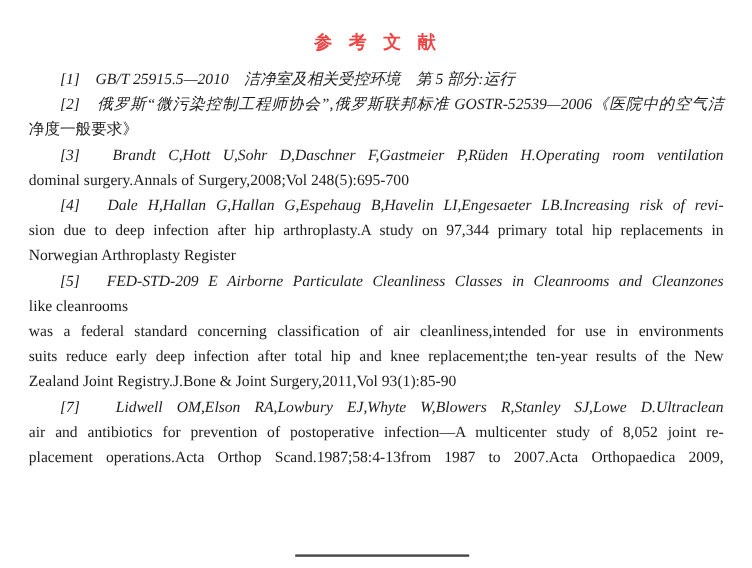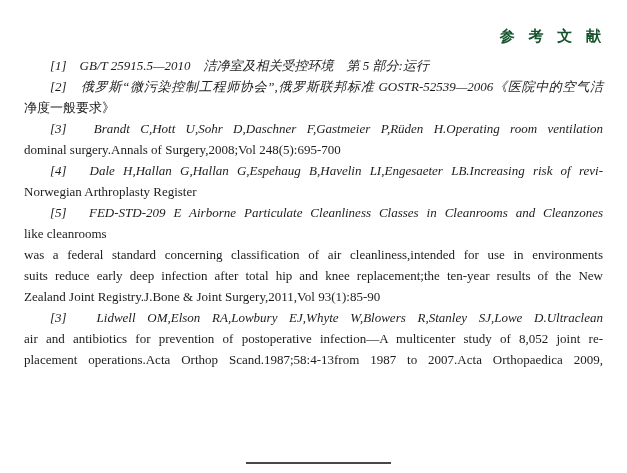--- a/index.html
+++ b/index.html
@@ -13,28 +13,28 @@
     height: 473px;
     background: #ffffff;
     overflow: hidden;
     font-family: "Liberation Serif", "DejaVu Serif", serif;
     color: #1c1c1c;
   }
   .content {
     padding: 26px 24px 0 24px;
   }
   .title {
-    text-align: right;
+    text-align: center;
     font-weight: bold;
     font-size: 15px;
     line-height: 21px;
     letter-spacing: 2px;
     word-spacing: 6px;
     margin-bottom: 8px;
-    color: #14532d;
+    color: #ef4444;
   }
   .ref { margin: 0; }
   .ln {
     font-size: 13px;
     line-height: 21px;
     white-space: pre-wrap;
     text-align: justify;
     text-align-last: left;
   }
   .ln.just {
@@ -70,36 +70,37 @@
       <div class="ln">净度一般要求》</div>
     </div>
 
     <div class="ref">
       <div class="ln first just">[3]　Brandt C,Hott U,Sohr D,Daschner F,Gastmeier P,Rüden H.Operating room ventilation</div>
       <div class="ln">dominal surgery.Annals of Surgery,2008;Vol 248(5):695-700</div>
     </div>
 
     <div class="ref">
       <div class="ln first just">[4]　Dale H,Hallan G,Hallan G,Espehaug B,Havelin LI,Engesaeter LB.Increasing risk of revi-</div>
+      <div class="ln just">sion due to deep infection after hip arthroplasty.A study on 97,344 primary total hip replacements in</div>
       <div class="ln">Norwegian Arthroplasty Register</div>
     </div>
 
     <div class="ref">
       <div class="ln first just">[5]　FED-STD-209 E Airborne Particulate Cleanliness Classes in Cleanrooms and Cleanzones</div>
       <div class="ln">like cleanrooms</div>
       <div class="ln just">was a federal standard concerning classification of air cleanliness,intended for use in environments</div>
     </div>
 
     <div class="ref">
       <div class="ln just">suits reduce early deep infection after total hip and knee replacement;the ten-year results of the New</div>
       <div class="ln">Zealand Joint Registry.J.Bone &amp; Joint Surgery,2011,Vol 93(1):85-90</div>
     </div>
 
     <div class="ref">
-      <div class="ln first just">[3]　Lidwell OM,Elson RA,Lowbury EJ,Whyte W,Blowers R,Stanley SJ,Lowe D.Ultraclean</div>
+      <div class="ln first just">[7]　Lidwell OM,Elson RA,Lowbury EJ,Whyte W,Blowers R,Stanley SJ,Lowe D.Ultraclean</div>
       <div class="ln just">air and antibiotics for prevention of postoperative infection—A multicenter study of 8,052 joint re-</div>
       <div class="ln just">placement operations.Acta Orthop Scand.1987;58:4-13from 1987 to 2007.Acta Orthopaedica 2009,</div>
     </div>
 
   </div>
 
   <div class="footer-rule"></div>
 </div>
 
 </body></html>

